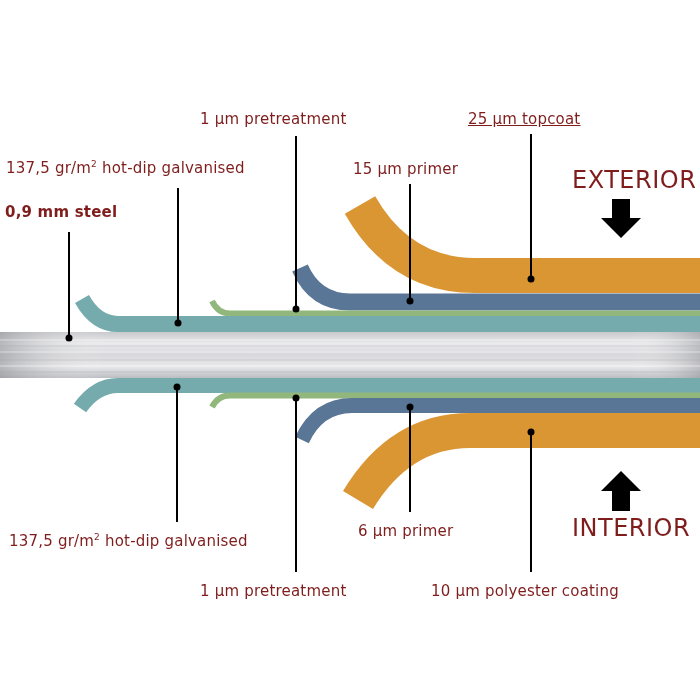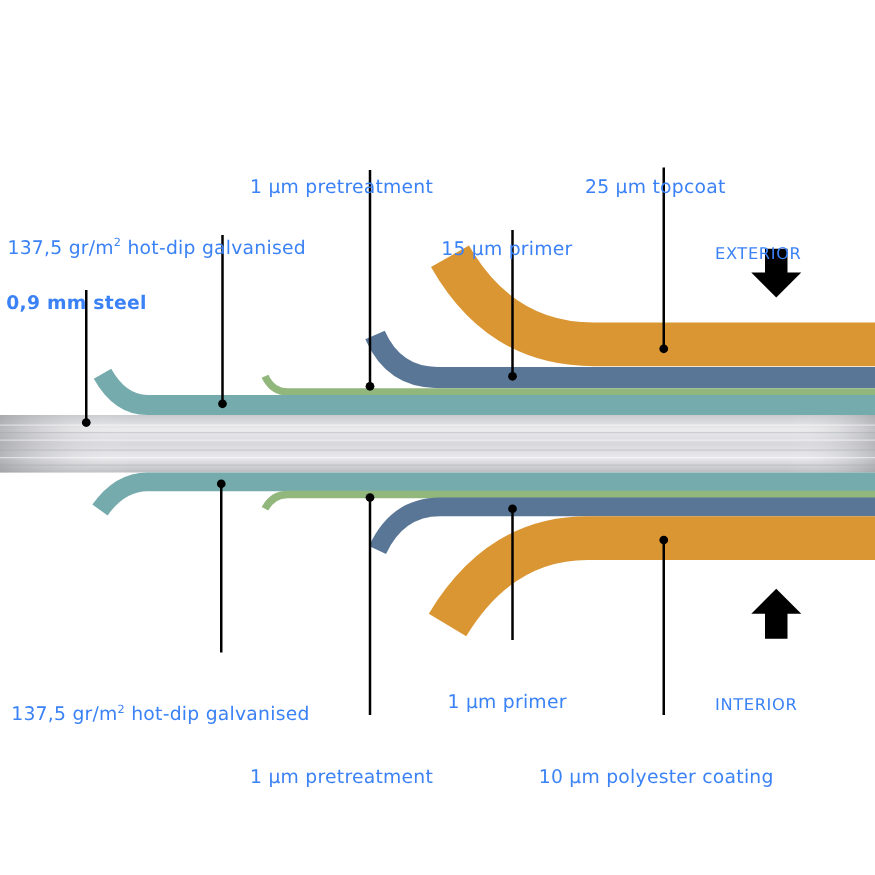--- a/index.html
+++ b/index.html
@@ -1,19 +1,19 @@
 <!DOCTYPE html>
 <html><head>
 <meta charset="utf-8">
 <style>
   html,body{margin:0;padding:0;background:#fff;}
   body{width:700px;height:700px;position:relative;overflow:hidden;font-family:"DejaVu Sans",sans-serif;}
   #stage{position:absolute;left:0;top:0;}
-  .lbl{position:absolute;font-size:15px;color:#3b82f6;white-space:nowrap;letter-spacing:0.2px;margin-top:30px;}
-  .big{font-size:13px;letter-spacing:0.5px;}
+  .lbl{position:absolute;font-size:15px;color:#7f1d1d;white-space:nowrap;letter-spacing:0.2px;}
+  .big{font-size:24px;letter-spacing:0.5px;}
   sup{font-size:9px;}
 </style>
 </head>
 <body>
 
 <svg id="stage" width="700" height="700" viewBox="0 0 700 700">
   <defs>
     <linearGradient id="steelV" x1="0" y1="0" x2="0" y2="1">
       <stop offset="0" stop-color="#c9cacd"></stop>
       <stop offset="0.25" stop-color="#ebebee"></stop>
@@ -91,23 +91,23 @@
         <line x1="531" y1="432" x2="531" y2="572" stroke="#000000" stroke-width="2"></line>
         <circle cx="531" cy="432" r="3.5" fill="#000000"></circle>
       </g>
   </g>
 
   <path d="M 612 199 L 630 199 L 630 218 L 641 218 L 621 238 L 601 218 L 612 218 Z" fill="#000"></path>
   <path d="M 621 471 L 641 491 L 630 491 L 630 511 L 612 511 L 612 491 L 601 491 Z" fill="#000"></path>
 </svg>
 
 <div class="lbl" style="left:200px;top:110px;">1 µm pretreatment</div>
-<div class="lbl" style="left:468px;top:110px;">25 µm topcoat</div>
+<div class="lbl" style="left:468px;top:110px;text-decoration:underline;">25 µm topcoat</div>
 <div class="lbl" style="left:6px;top:159px;"><span>137,5 gr/m</span><sup>2</sup><span> hot-dip galvanised</span></div>
 <div class="lbl" style="left:353px;top:160px;">15 µm primer</div>
 <div class="lbl big" style="left:572px;top:166px;">EXTERIOR</div>
 <div class="lbl" style="left:5px;top:203px;font-weight:bold;">0,9 mm steel</div>
 
-<div class="lbl" style="left:358px;top:522px;">1 µm primer</div>
-<div class="lbl big" style="left:572px;top:527px;">INTERIOR</div>
+<div class="lbl" style="left:358px;top:522px;">6 µm primer</div>
+<div class="lbl big" style="left:572px;top:514px;">INTERIOR</div>
 <div class="lbl" style="left:9px;top:532px;"><span>137,5 gr/m</span><sup>2</sup><span> hot-dip galvanised</span></div>
 <div class="lbl" style="left:200px;top:582px;">1 µm pretreatment</div>
 <div class="lbl" style="left:431px;top:582px;">10 µm polyester coating</div>
 
 </body></html>

